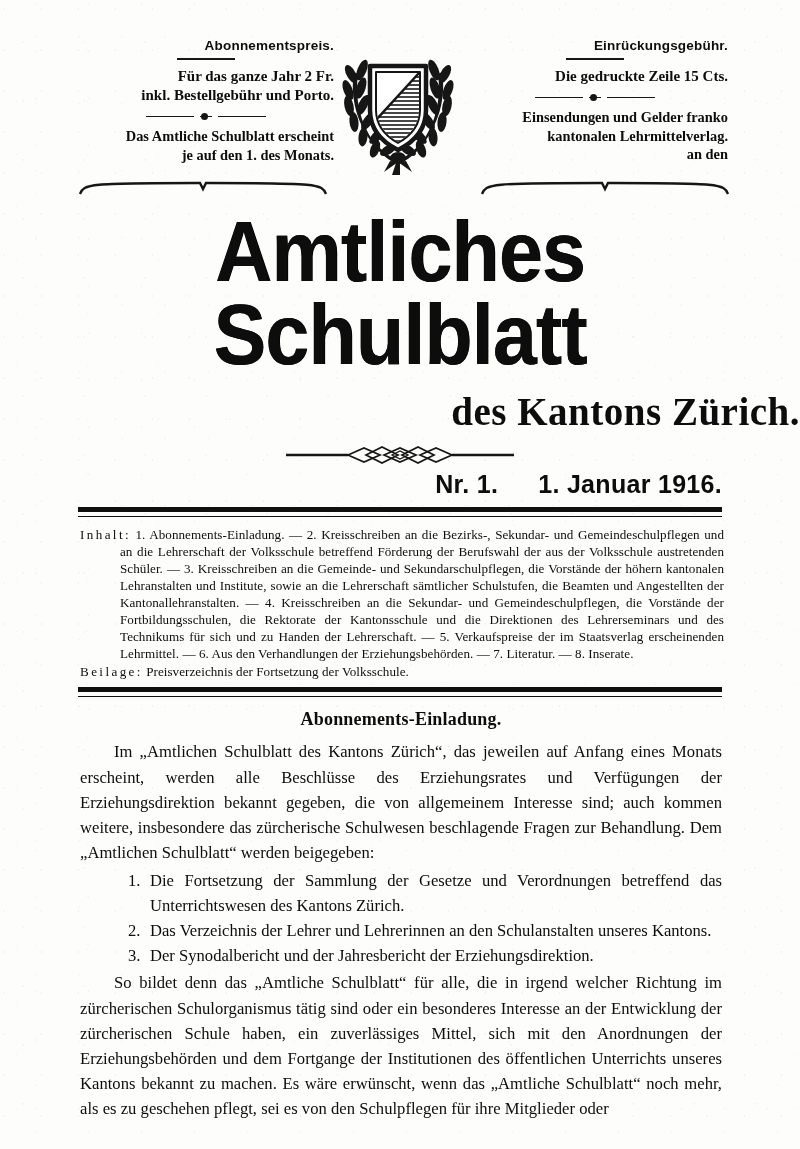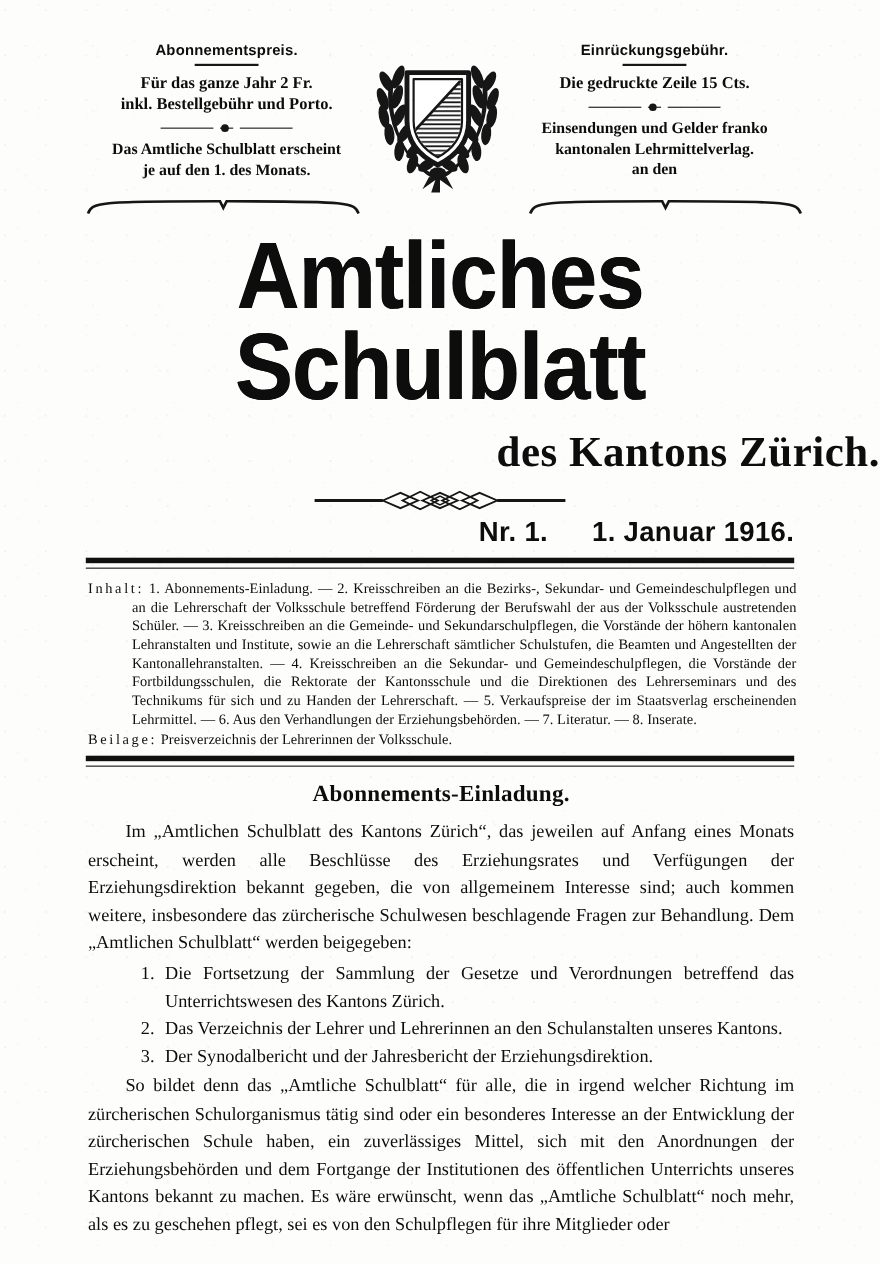--- a/index.html
+++ b/index.html
@@ -19,21 +19,21 @@
     filter:contrast(1.04);
   }
   
   .masthead{
     display:flex;
     align-items:flex-start;
     justify-content:space-between;
     padding:38px 72px 0 78px;
     box-sizing:border-box;
   }
-  .mast-col{width:258px;text-align:center;}
+  .mast-col{width:258px;text-align:right;}
   .mast-col.right{width:268px;}
   .mast-title{
     font-family:"Liberation Sans",sans-serif;
     font-weight:bold;
     font-size:13.5px;
     letter-spacing:.2px;
     margin:0 0 3px 0;
   }
   .rule-short{
     width:58px;height:2px;background:#1a1a1a;
@@ -139,21 +139,21 @@
   .sp{letter-spacing:2.4px;}
   .inhalt .beilage{margin-top:1px;}
   
   .article{
     margin:0 78px 0 80px;
   }
   .art-title{
     text-align:center;
     font-family:"Liberation Serif",serif;
     font-weight:bold;
-    font-size:21px;
+    font-size:18px;
     letter-spacing:.2px;
     margin:12px 0 9px 0;
   }
   .article p{
     margin:0;
     font-size:16.6px;
     line-height:1.52;
     text-align:justify;
     text-indent:34px;
     letter-spacing:.02px;
@@ -321,21 +321,21 @@
     <span class="issue-date">1. Januar 1916.</span>
   </div>
 
   <div class="double-rule">
     <div class="thick"></div>
       <div class="thin"></div>
   </div>
 
   <div class="inhalt">
     <p class="hang"><span class="sp">Inhalt:</span><span> 1. Abonnements-Einladung. — 2. Kreisschreiben an die Bezirks-, Sekundar- und Gemeindeschulpflegen und an die Lehrerschaft der Volksschule betreffend Förderung der Berufswahl der aus der Volksschule austretenden Schüler. — 3. Kreisschreiben an die Gemeinde- und Sekundarschulpflegen, die Vorstände der höhern kantonalen Lehranstalten und Institute, sowie an die Lehrerschaft sämtlicher Schulstufen, die Beamten und Angestellten der Kantonallehranstalten. — 4. Kreisschreiben an die Sekundar- und Gemeindeschulpflegen, die Vorstände der Fortbildungsschulen, die Rektorate der Kantonsschule und die Direktionen des Lehrerseminars und des Technikums für sich und zu Handen der Lehrerschaft. — 5. Verkaufspreise der im Staatsverlag erscheinenden Lehrmittel. — 6. Aus den Verhandlungen der Erziehungsbehörden. — 7. Literatur. — 8. Inserate.</span></p>
-    <p class="hang beilage"><span class="sp">Beilage:</span><span> Preisverzeichnis der Lehrerinnen der Volksschule.</span></p>
+    <p class="hang beilage"><span class="sp">Beilage:</span><span> Preisverzeichnis der Fortsetzung der Volksschule.</span></p>
   </div>
 
   <div class="double-rule" style="margin-top:7px;">
     <div class="thick"></div>
       <div class="thin"></div>
   </div>
 
   <div class="article">
     <h3 class="art-title">Abonnements-Einladung.</h3>
     <p>Im „Amtlichen Schulblatt des Kantons Zürich“, das jeweilen auf Anfang eines Monats erscheint, werden alle Beschlüsse des Erziehungsrates und Verfügungen der Erziehungsdirektion bekannt gegeben, die von allgemeinem Interesse sind; auch kommen weitere, insbesondere das zürcherische Schulwesen beschlagende Fragen zur Behandlung. Dem „Amtlichen Schulblatt“ werden beigegeben:</p>

